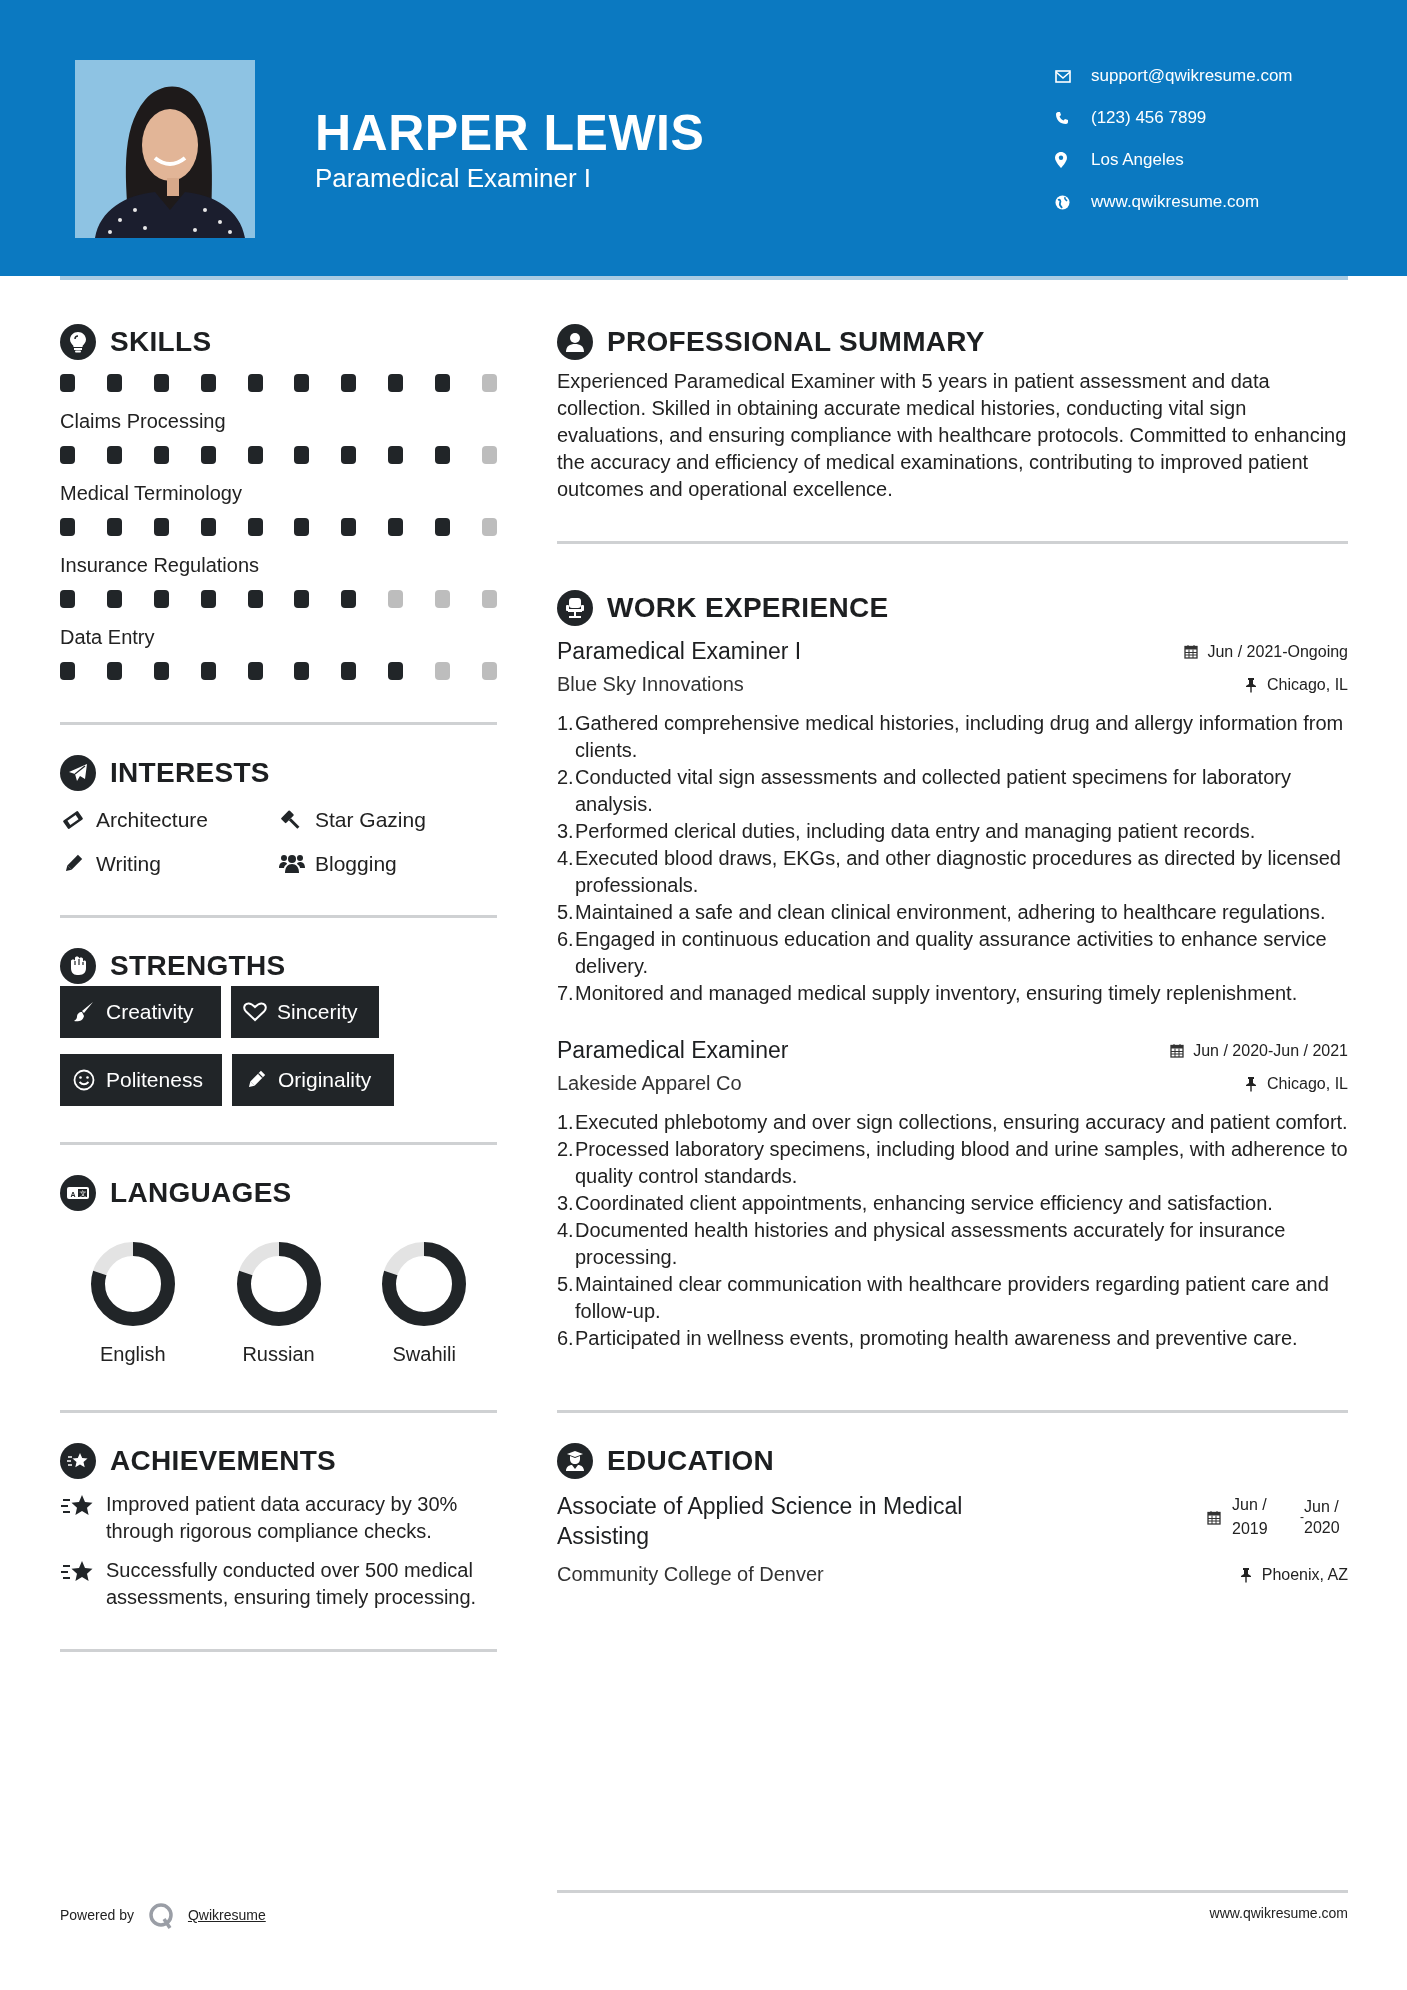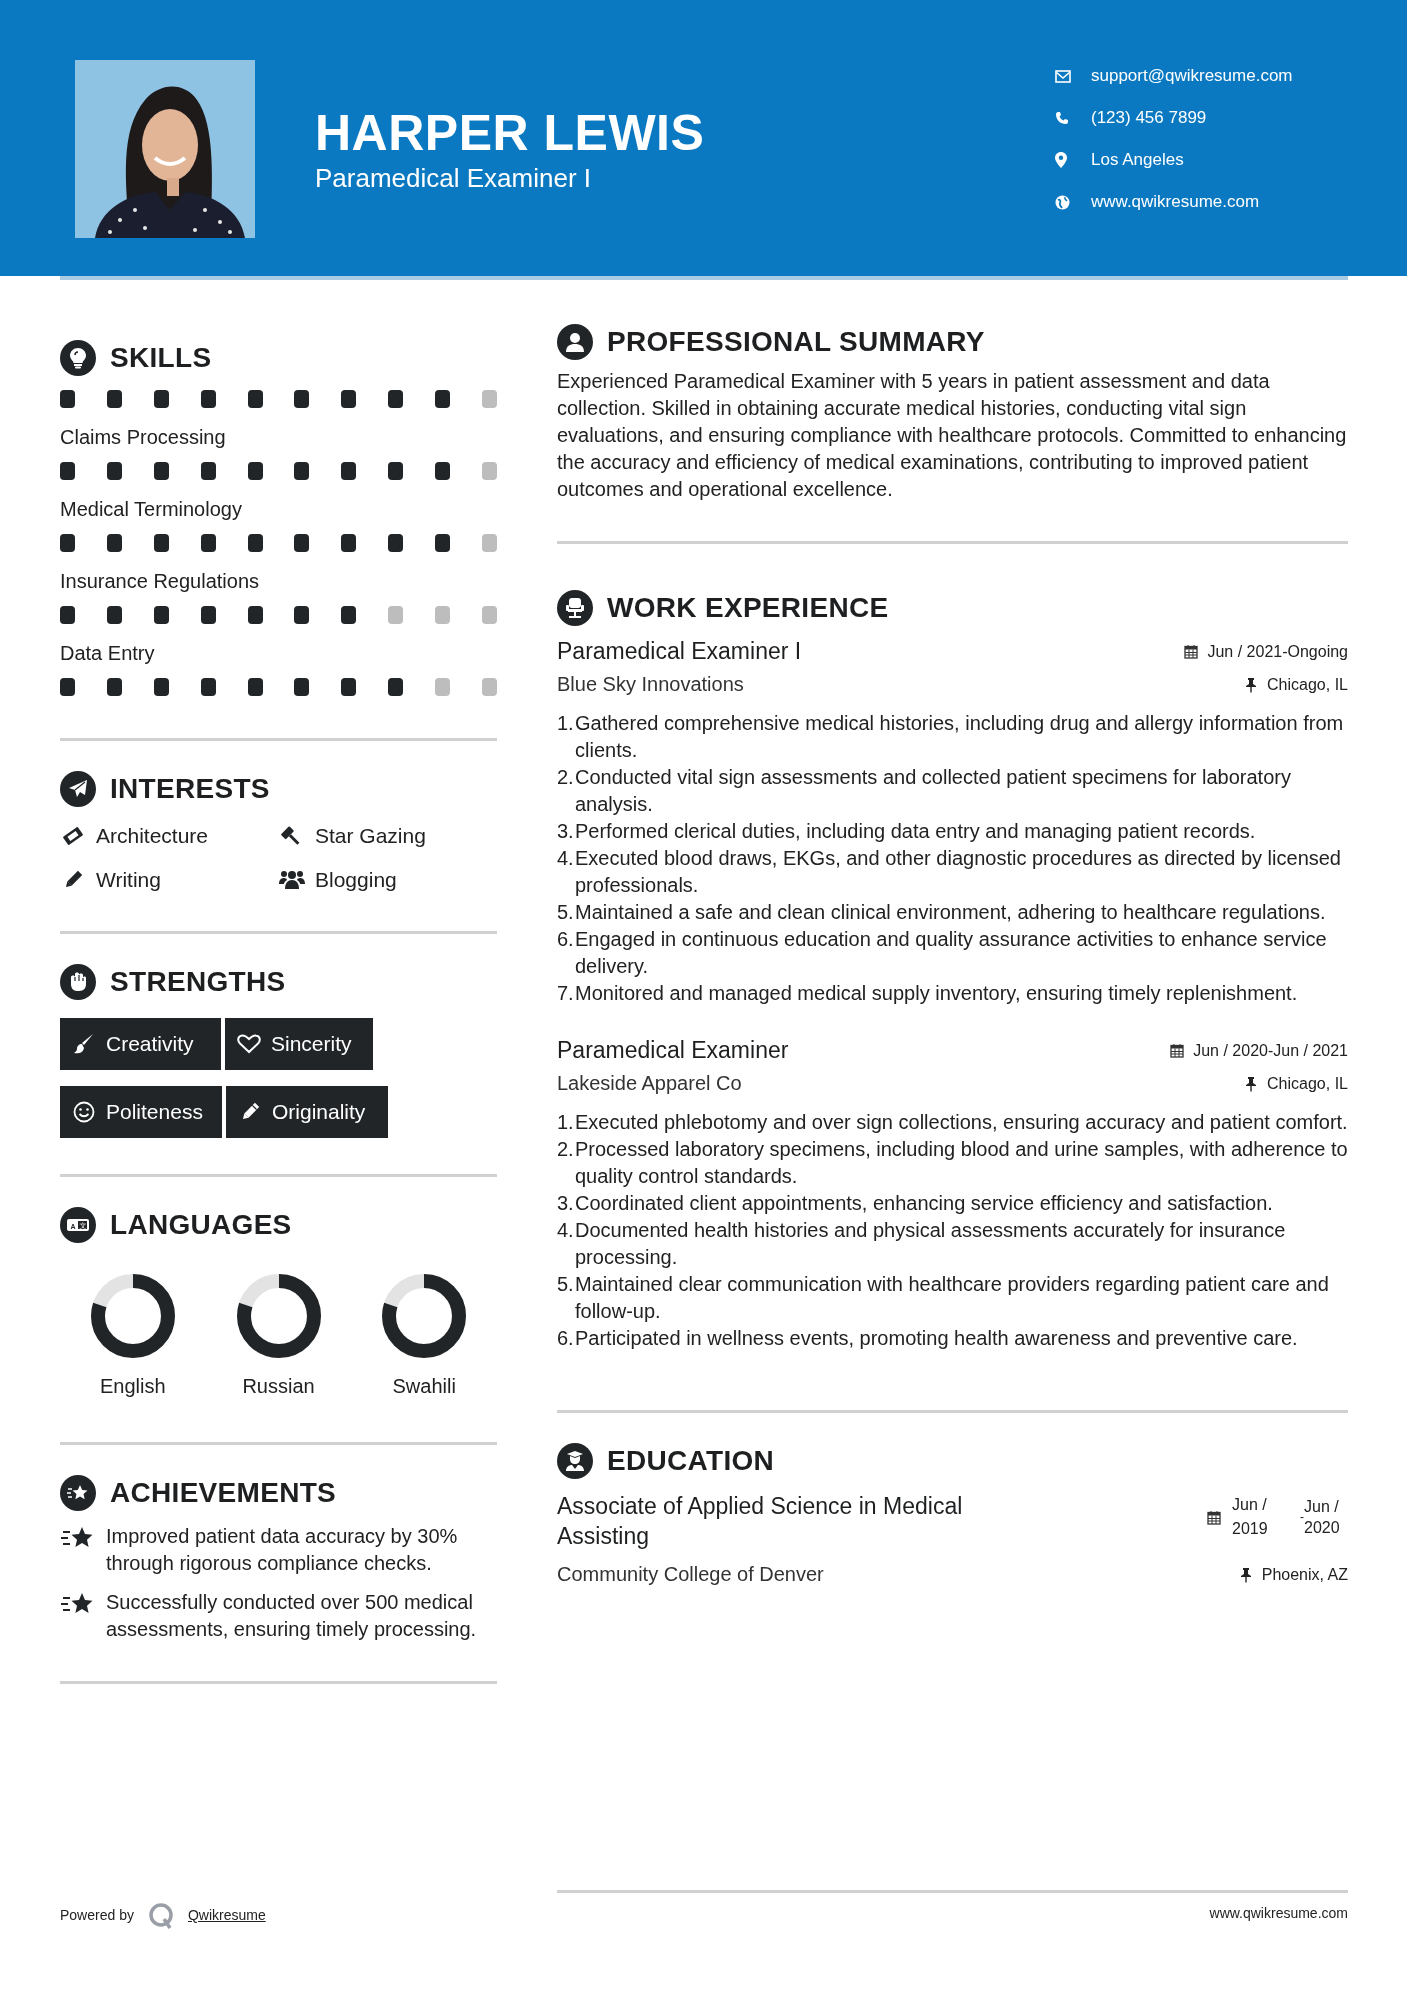--- a/index.html
+++ b/index.html
@@ -9,39 +9,39 @@
   .header { position: absolute; left: 0; top: 0; width: 1407px; height: 276px; background: #0b79c1; }
   .header-line { position: absolute; left: 60px; top: 276px; width: 1288px; height: 4px; background: #a9cbe3; }
   .photo { position: absolute; left: 75px; top: 60px; width: 180px; height: 178px; background: #8ec3e3; overflow: hidden; }
   .name { position: absolute; left: 315px; top: 104px; font-size: 50px; font-weight: bold; color: #ffffff; letter-spacing: 0.5px; white-space: nowrap; }
   .job-title { position: absolute; left: 315px; top: 163px; font-size: 26px; color: #ffffff; white-space: nowrap; }
   .contact { position: absolute; left: 1055px; top: 55px; }
   .contact-row { display: flex; align-items: center; height: 42px; }
   .contact-icon { width: 24px; height: 20px; display: flex; align-items: center; justify-content: flex-start; margin-right: 12px; }
   .contact-text { font-size: 17px; color: #ffffff; white-space: nowrap; }
 
-  .col-left { position: absolute; left: 60px; top: 316px; width: 437px; }
+  .col-left { position: absolute; left: 60px; top: 300px; width: 437px; }
   .col-right { position: absolute; left: 557px; top: 300px; width: 791px; }
 
   .sec-head { display: flex; align-items: center; height: 40px; }
   .sec-icon { width: 36px; height: 36px; border-radius: 50%; background: #212528; display: flex; align-items: center; justify-content: center; margin-right: 14px; flex: none; }
   .sec-title { font-size: 28px; font-weight: bold; color: #1d1f21; letter-spacing: 0.3px; white-space: nowrap; }
   .divider { height: 3px; background: #cfd1d3; }
 
   .skill-name { font-size: 20px; color: #222; margin-top: 8px; height: 26px; line-height: 26px; }
   .skill-dots { display: flex; justify-content: space-between; width: 437px; margin-top: 12px; height: 20px; }
   .dot { width: 15px; height: 18px; border-radius: 4px; background: #212528; }
   .dot.off { background: #bdbdbd; }
 
   .interests { display: grid; grid-template-columns: 219px 218px; row-gap: 14px; margin-top: 12px; }
   .interest { display: flex; align-items: center; height: 30px; }
   .interest-icon { width: 26px; height: 24px; margin-right: 10px; display: flex; align-items: center; justify-content: center; }
   .interest-label { font-size: 21px; color: #222; }
 
-  .strengths { display: flex; flex-wrap: wrap; gap: 16px 4px; margin-top: 16px; width: 437px; }
+  .strengths { display: flex; flex-wrap: wrap; gap: 16px 10px; width: 437px; }
   .strength { background: #212528; color: #ffffff; height: 52px; display: flex; align-items: center; padding: 0 12px; }
   .strength-icon { width: 24px; height: 24px; margin-right: 10px; display: flex; align-items: center; justify-content: center; }
   .strength-label { font-size: 21px; color: #ffffff; white-space: nowrap; }
 
   .langs { display: flex; margin-top: 28px; }
   .lang { width: 146px; display: flex; flex-direction: column; align-items: center; }
   .lang-label { font-size: 20px; color: #222; margin-top: 16px; }
 
   .ach { display: flex; margin-top: 10px; }
   .ach-icon { width: 36px; height: 30px; flex: none; margin-right: 10px; display: flex; align-items: flex-start; justify-content: center; padding-top: 2px; }

